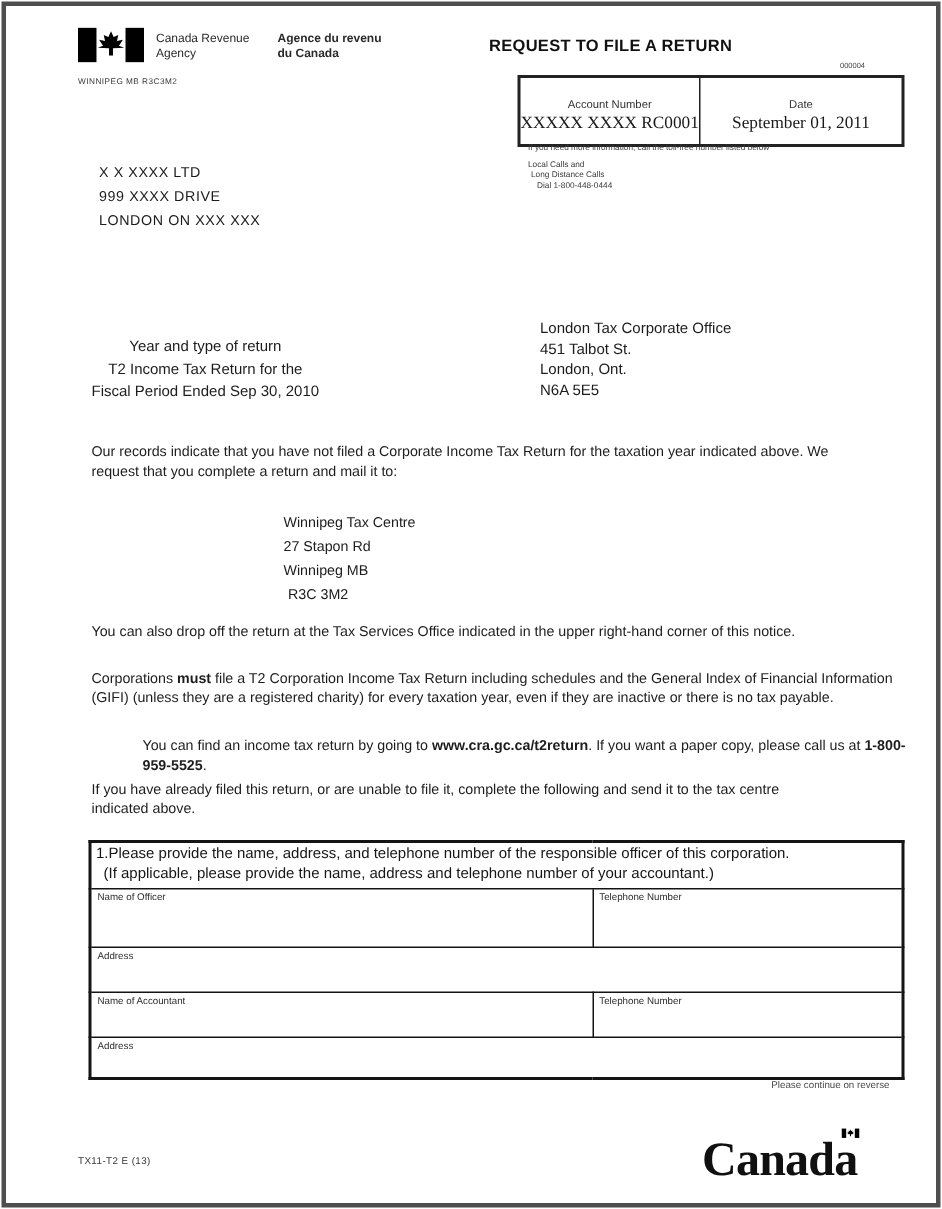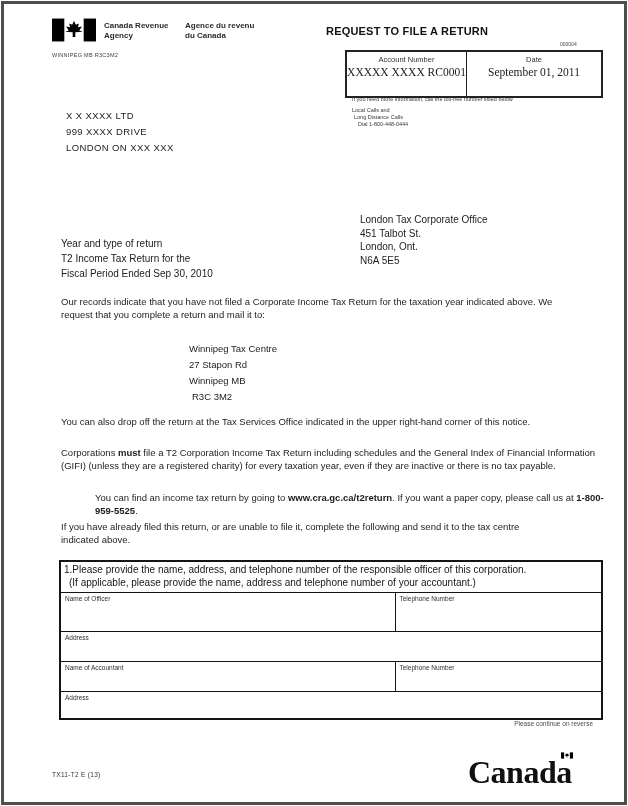--- a/index.html
+++ b/index.html
@@ -12,44 +12,44 @@
   }
   .page-frame {
     position:absolute; inset:1px;
     border:3px solid #4e4e4e;
     background:#ffffff;
   }
   .abs { position:absolute; }
 
   
   .flag-logo { left:48px; top:14px; width:44px; height:24px; }
-  .agency-en { left:100px; top:17px; font-size:8px; font-weight:bold; color:#2b2b2b; line-height:9.5px; white-space:pre-line; }
+  .agency-en { left:100px; top:17px; font-size:8px; font-weight:normal; color:#2b2b2b; line-height:9.5px; white-space:pre-line; }
   .agency-fr { left:181px; top:17px; font-size:8px; font-weight:bold; color:#2b2b2b; line-height:9.5px; white-space:pre-line; }
   .origin-line { left:48px; top:48px; font-size:5.5px; color:#3c3c3c; letter-spacing:.3px; }
   .doc-title { left:322px; top:21px; font-size:11px; font-weight:bold; color:#111; letter-spacing:.2px; }
   .doc-serial { left:556px; top:37px; font-size:5px; color:#444; }
 
   
   .account-box {
     left:341px; top:46px; width:254px; height:44px;
     border:2px solid #222; display:flex;
   }
   .account-box .cell { flex:1; display:flex; flex-direction:column; align-items:center; }
   .account-box .cell.first { border-right:1.5px solid #222; flex:0 0 119px; }
-  .account-box .lbl { font-size:7.5px; color:#333; margin-top:3px; }
+  .account-box .lbl { font-size:7.5px; color:#333; margin-top:13px; }
   .account-box .val { font-family:"Liberation Serif", serif; font-size:11.5px; color:#1a1a1a; margin-top:2px; }
   .tollfree-note { left:348px; top:92px; font-size:5.5px; color:#3a3a3a; }
 
   
   .recipient { left:62px; top:104px; font-size:9.5px; line-height:16px; letter-spacing:.4px; color:#1c1c1c; }
   .phone-info { left:348px; top:103px; font-size:5.5px; line-height:7px; color:#3a3a3a; }
   .phone-info .l2 { padding-left:2px; }
   .phone-info .l3 { padding-left:6px; }
 
-  .return-type { left:57px; top:232px; font-size:10px; line-height:15px; color:#1c1c1c; }
+  .return-type { left:57px; top:220px; font-size:10px; line-height:15px; color:#1c1c1c;text-align:center; }
   .tax-office { left:356px; top:209px; font-size:10px; line-height:13.5px; color:#1c1c1c; }
 
   
   .para { font-size:9.5px; line-height:12.5px; color:#1d1d1d; }
   .p1 { left:57px; top:292px; width:525px; }
   .mail-addr { left:185px; top:337px; font-size:9.5px; line-height:16px; color:#1c1c1c; }
   .mail-addr .l4 { padding-left:3px; }
   .p2 { left:57px; top:412px; width:520px; }
   .p3 { left:57px; top:443px; width:535px; }
   .p4 { left:57px; top:488px; width:520px;margin-left:34px; }

